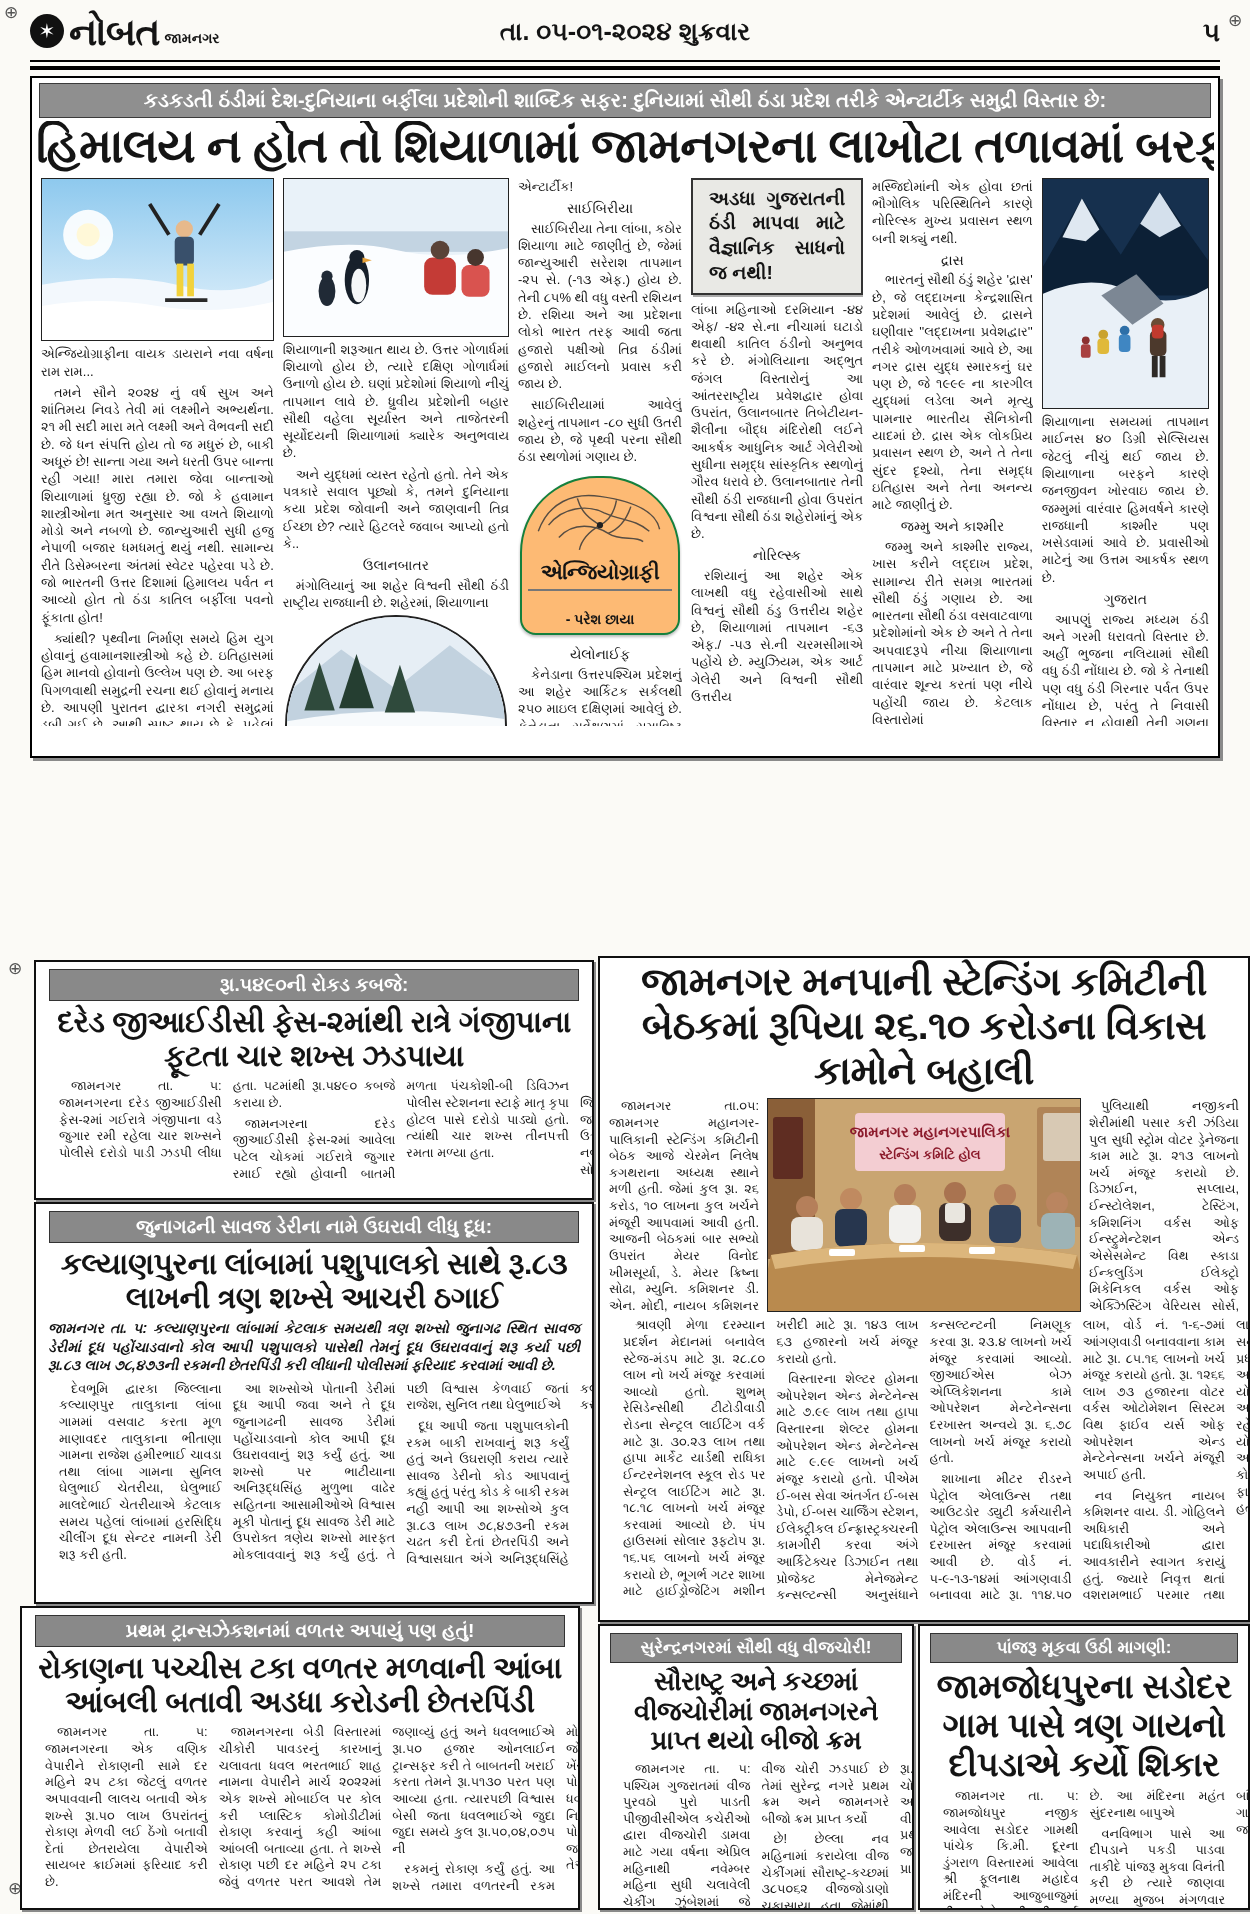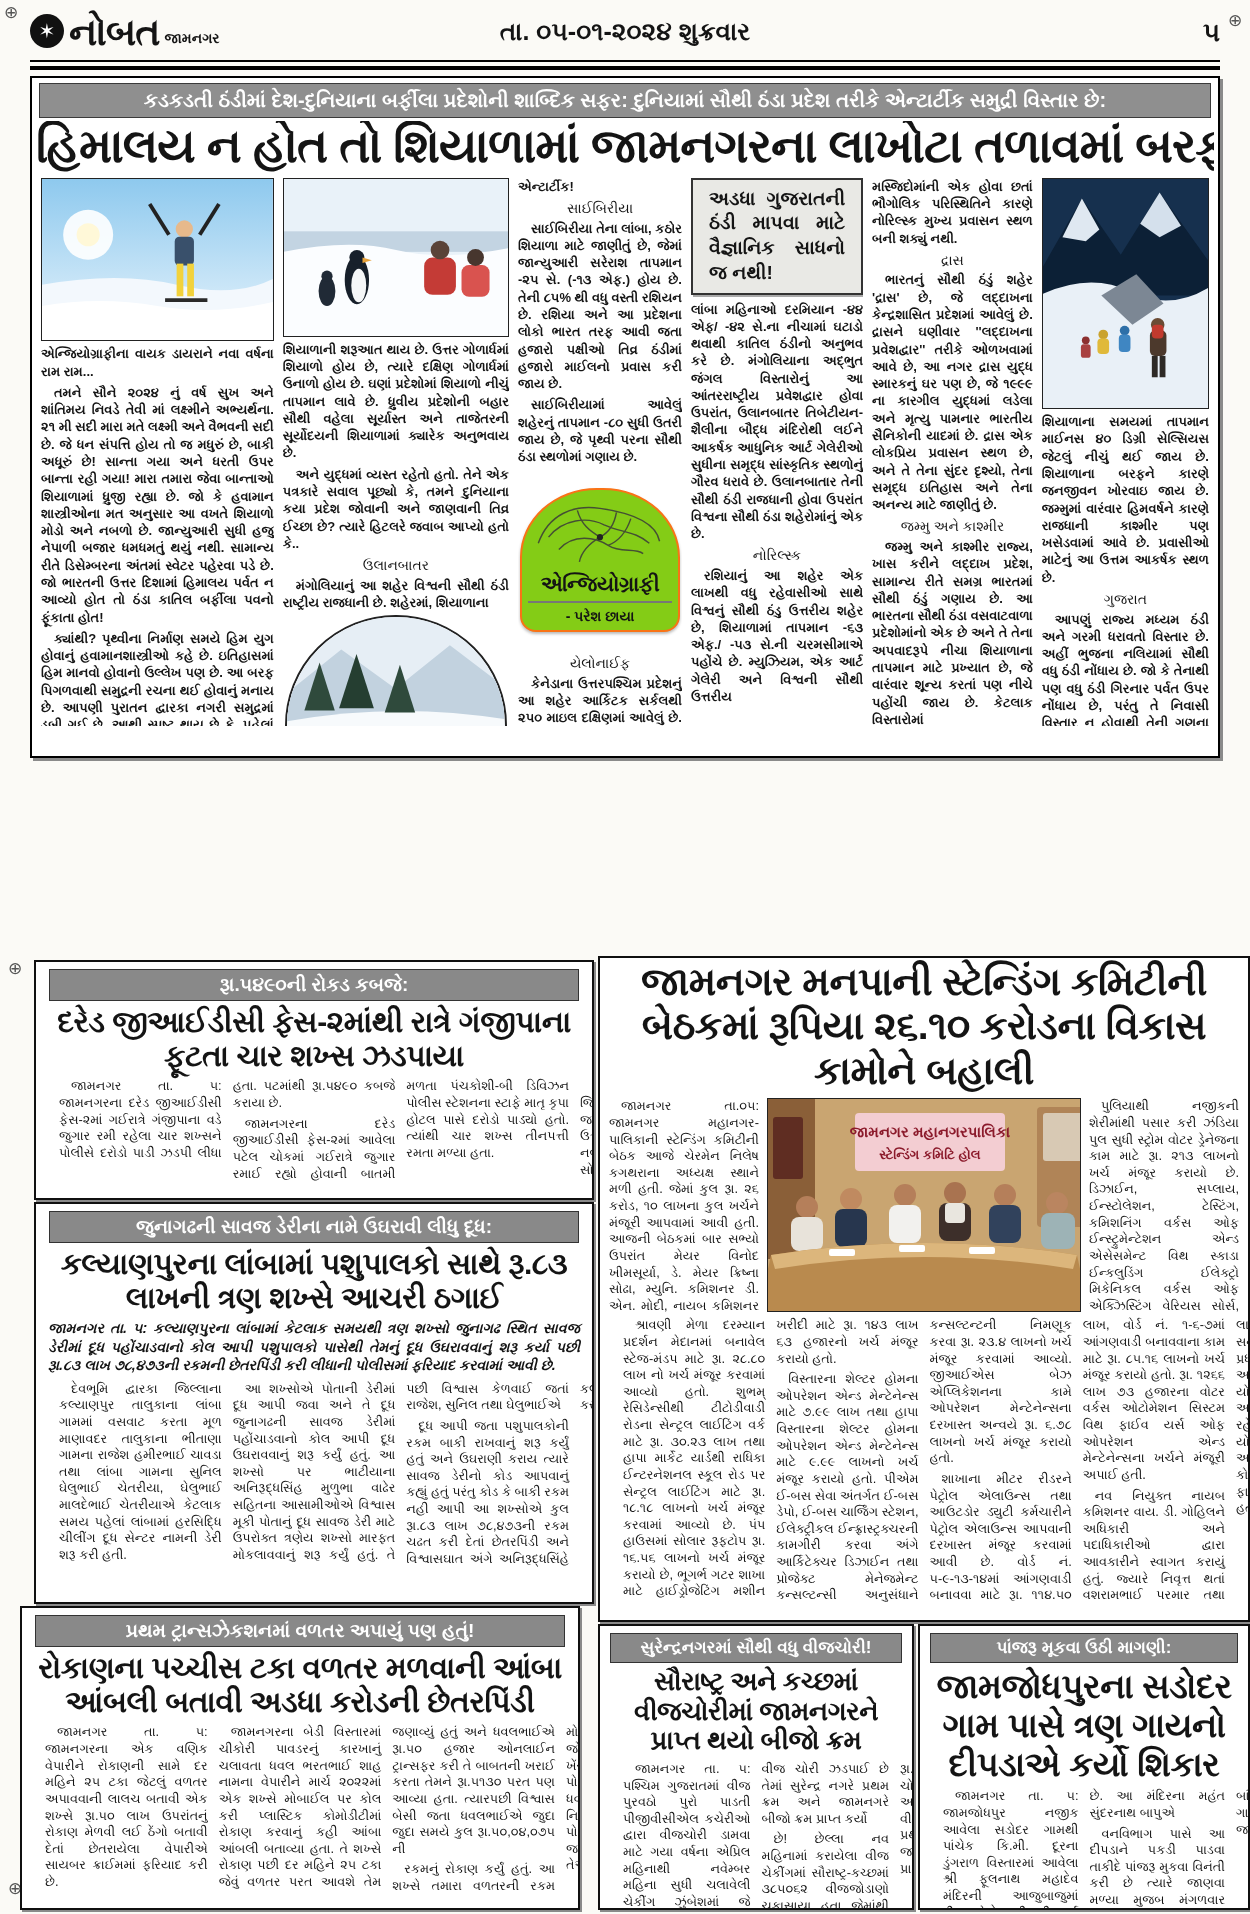--- a/index.html
+++ b/index.html
@@ -20,30 +20,30 @@
   .mast-date { position:absolute; left:0; right:0; text-align:center; font-size:25px; font-weight:800; }
   .mast-page { margin-left:auto; font-size:26px; font-weight:800; z-index:2; }
   .mast-rule { position:absolute; left:30px; width:1190px; top:60px; height:4px; border-top:2px solid #000; border-bottom:4px solid #000; }
 
   
   .main-article { position:absolute; left:30px; top:76px; width:1186px; height:678px; border:2px solid #000; background:#fff; box-shadow:3px 3px 0 #8a8a8a; }
   .kicker-main { margin:5px 7px 3px; background:#8f8f8f; color:#fff; font-weight:800; font-size:20px; text-align:center; padding:5px 4px; border:1px solid #3a3a3a; }
   .headline-main { font-size:47px; font-weight:900; text-align:center; white-space:nowrap; overflow:hidden; letter-spacing:-1px; line-height:1.08; margin:3px 4px 6px; }
   .main-cols { display:grid; grid-template-columns:1.42fr 1.38fr 1fr 1.05fr 0.98fr 1.02fr; gap:9px; padding:0 9px 6px; height:548px; overflow:hidden; }
   .mcol { overflow:hidden; font-size:13px; line-height:1.33; text-align:justify; }
-  .mcol p { margin:0 0 4px; text-indent:13px;font-weight:bold; }
+  .mcol p { margin:0 0 4px; text-indent:13px; }
   .mcol p.nt { text-indent:0; }
   .shead { font-weight:400; text-align:center; font-size:14px; margin:3px 0 2px; }
   .photo { border:1px solid #222; margin-bottom:4px; background:#dde; }
   .photo svg { display:block; width:100%; height:auto; }
   .inset-box { border:2px solid #333; background:#e9e9e5; padding:7px 16px; font-size:19px; font-weight:800; line-height:1.3; margin:0 0 6px; box-shadow:2px 2px 0 #aaa; }
-  .angio { border:2px solid #f97316; border-radius:48% 48% 16px 16px; background:#84cc16; margin:22px 2px; padding:4px 6px 5px; box-shadow:0 2px 3px #bbb; }
+  .angio { border:2px solid #15803d; border-radius:48% 48% 16px 16px; background:#fdba74; margin:10px 2px; padding:4px 6px 5px; box-shadow:0 2px 3px #bbb; }
   .angio svg { display:block; width:100%; height:76px; }
   .angio-title { font-size:21px; font-weight:900; text-align:center; letter-spacing:-0.5px; border-bottom:2px solid #777; padding-bottom:3px; }
-  .angio-author { font-size:14px; font-weight:700; text-align:center; padding-top:4px; }
+  .angio-author { font-size:14px; font-weight:700; text-align:center; padding-top:19px; }
   .circle-photo { width:96%; aspect-ratio:1/1; border-radius:50%; border:2px solid #222; overflow:hidden; margin:4px auto 0; }
   .circle-photo svg { display:block; width:100%; height:100%; }
 
   
   .box { position:absolute; border:2px solid #101010; background:#fff; box-shadow:2px 2px 0 #8a8a8a; overflow:hidden; }
   .kicker { margin:7px 13px 4px; background:#898989; color:#fff; font-weight:800; text-align:center; padding:4px 6px; border:1px solid #333; font-size:19px; }
   .head2 { font-weight:900; text-align:center; line-height:1.14; letter-spacing:-0.5px; margin:2px 6px; }
   .bodycols { padding:3px 23px; column-gap:11px; font-size:12.8px; line-height:1.3; text-align:justify; overflow:hidden; }
   .bodycols p { margin:0 0 4px; text-indent:12px; }
   .cols3 { column-count:3; }

